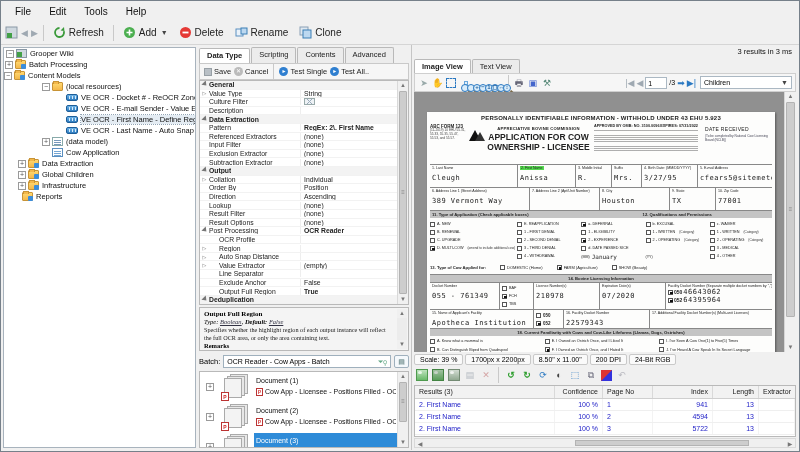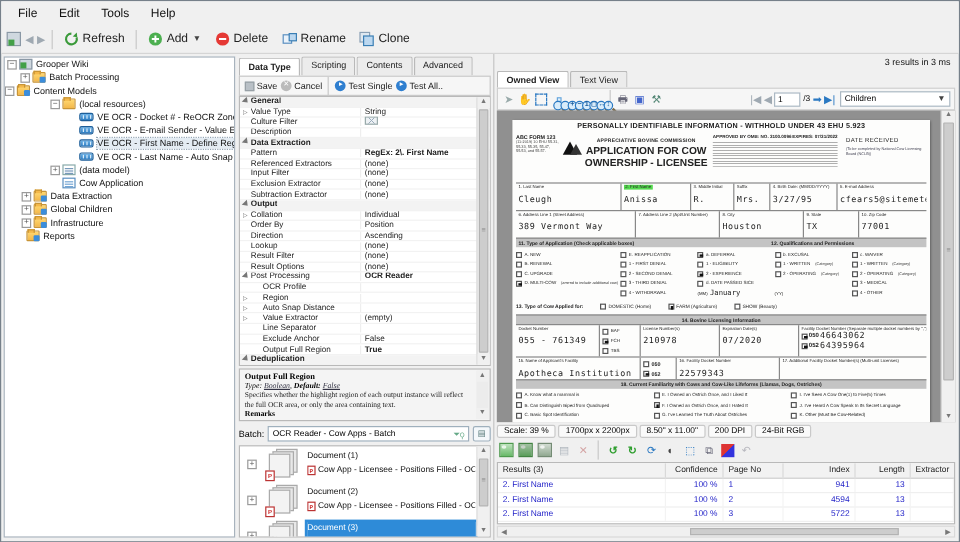--- a/index.html
+++ b/index.html
@@ -110,21 +110,21 @@
   .navarr{font-size:9px;line-height:12px}
   .navgrey{color:#9fa9b2}
   .navblue{color:#2b79c2}
   .pageinput{width:22px;height:12px;background:#fff;border:1px solid #abb8c3;font-size:7px;padding-left:2px;line-height:11px}
   .childsel{width:92px;height:13px;background:#fff;border:1px solid #abb8c3;font-size:7px;display:flex;align-items:center;padding:0 3px;margin-left:2px}
   .childsel .cv{flex:1}
   .viewer{position:absolute;left:2px;top:47px;right:2px;height:260px;background:#909090;overflow:hidden}
   .vscroll{position:absolute;right:0;top:0;bottom:0;width:12px;background:#f0f0f0;border-left:1px solid #d5d5d5}
 
   
-  .page{position:absolute;left:13px;top:8px;width:348px;height:254px;background:#fdfdfc;color:#222;overflow:hidden;box-shadow:1px 1px 2px rgba(0,0,0,.4)}
+  .page{position:absolute;left:13px;top:20px;width:348px;height:254px;background:#fdfdfc;color:#222;overflow:hidden;box-shadow:1px 1px 2px rgba(0,0,0,.4)}
   .page .banner{font-size:6px;font-weight:bold;text-align:center;margin-top:3px;letter-spacing:.2px}
   .phead{display:flex;margin-top:3px;padding:0 3px;height:40px}
   .pfno{width:36px;font-size:4.5px;font-weight:bold}
   .pfno .refs{font-weight:normal;font-size:3.2px;color:#444;line-height:1.2}
   .plogo{width:20px;position:relative}
   .plogo::before{content:"";position:absolute;left:3px;top:6px;border-left:6px solid transparent;border-right:6px solid transparent;border-bottom:11px solid #111}
   .plogo::after{content:"";position:absolute;left:9px;top:8px;border-left:5px solid transparent;border-right:5px solid transparent;border-bottom:9px solid #333}
   .ptitle{width:105px;text-align:center}
   .ptitle .comm{font-size:4.2px;font-weight:bold;letter-spacing:.2px;margin-top:2px}
   .ptitle .big{font-size:8.5px;font-weight:bold;line-height:1.15;margin-top:2px}
@@ -249,21 +249,21 @@
       <span>Clone</span>
     </span>
   </div>
 
   <div class="treepanel">
     <div class="trow" style="padding-left:2px">
       <span class="exp">−</span>
         <span class="tico groot"></span>
         <span>Grooper Wiki</span>
     </div>
-    <div class="trow" style="padding-left:13px">
+    <div class="trow" style="padding-left:1px">
       <span class="exp">+</span>
         <span class="tico folder fblue"></span>
         <span>Batch Processing</span>
     </div>
     <div class="trow" style="">
       <span class="exp">−</span>
         <span class="tico folder fblue"></span>
         <span>Content Models</span>
     </div>
     <div class="trow" style="padding-left:38px">
@@ -560,21 +560,21 @@
         <div class="sbarrow" style="top:0">▲</div>
         <div class="sbthumb" style="top:10px;height:40px"></div>
         <div class="sbarrow" style="bottom:0">▼</div>
       </div>
     </div>
   </div>
 
   <div class="rightpanel">
     <div class="resstrip">3 results in 3 ms</div>
     <div class="vtabs">
-      <span class="tab active">Owned View</span>
+      <span class="tab active">Image View</span>
       <span class="tab">Text View</span>
     </div>
     <div class="vtoolbar">
       <span class="eico" style="color:#9aa">➤</span>
       <span class="eico" style="color:#d99a2b">✋</span>
       <span class="eico" style="border:1px dashed #2b79c2;width:10px;height:10px"></span>
       <span class="magwrap"><span class="mag"></span></span>
       <span class="magwrap active"><span class="mag"></span></span>
       <span class="magwrap"><span class="mag"><i>+</i></span></span>
       <span class="magwrap"><span class="mag"><i>−</i></span></span>

